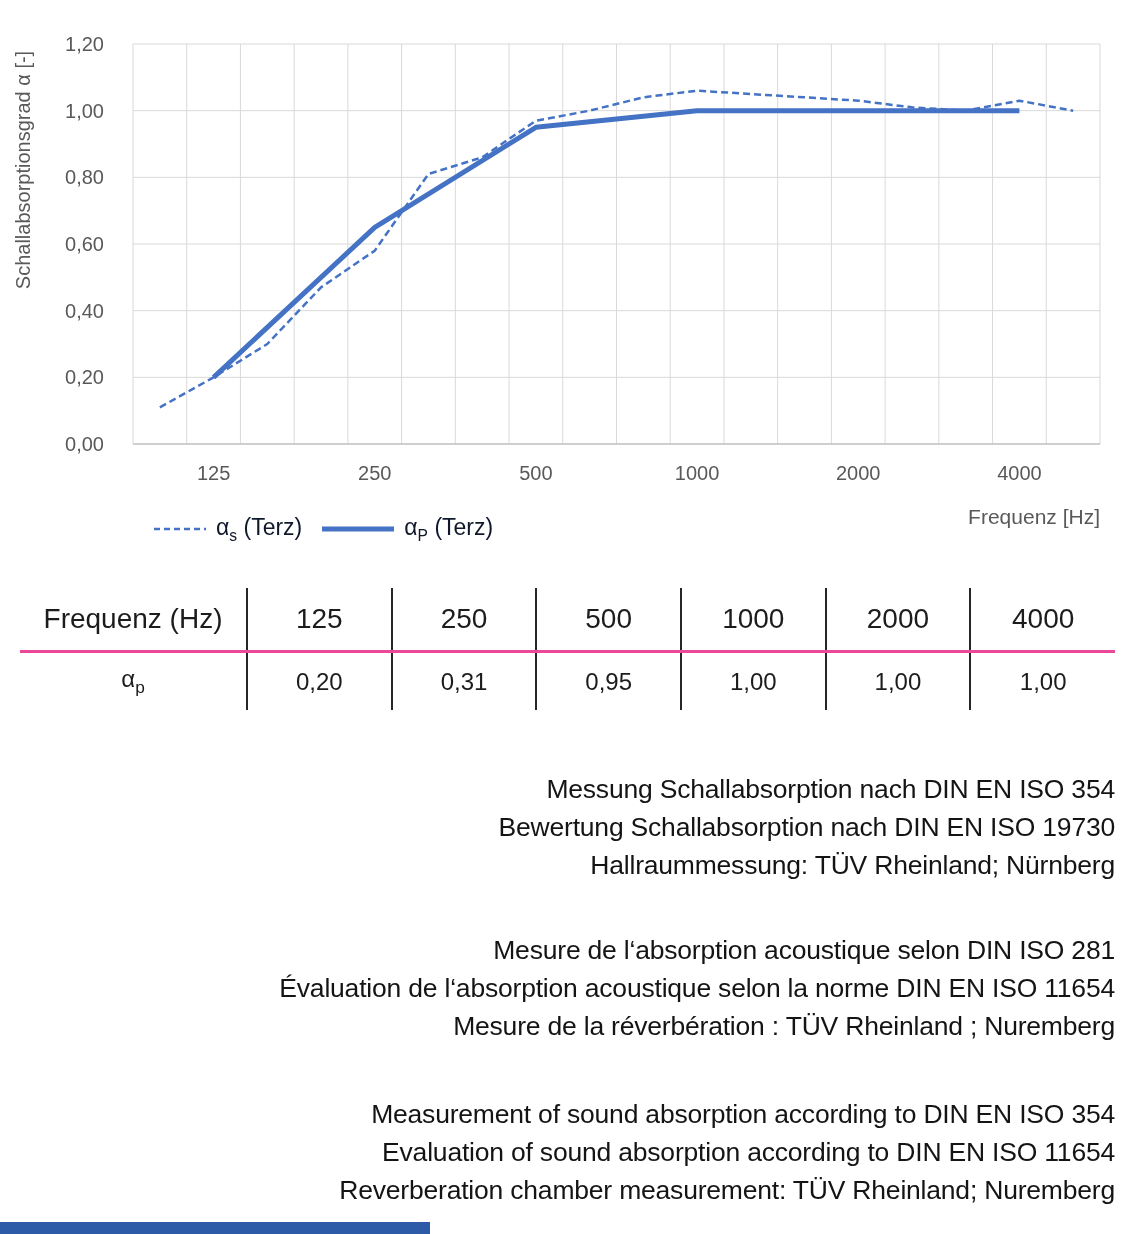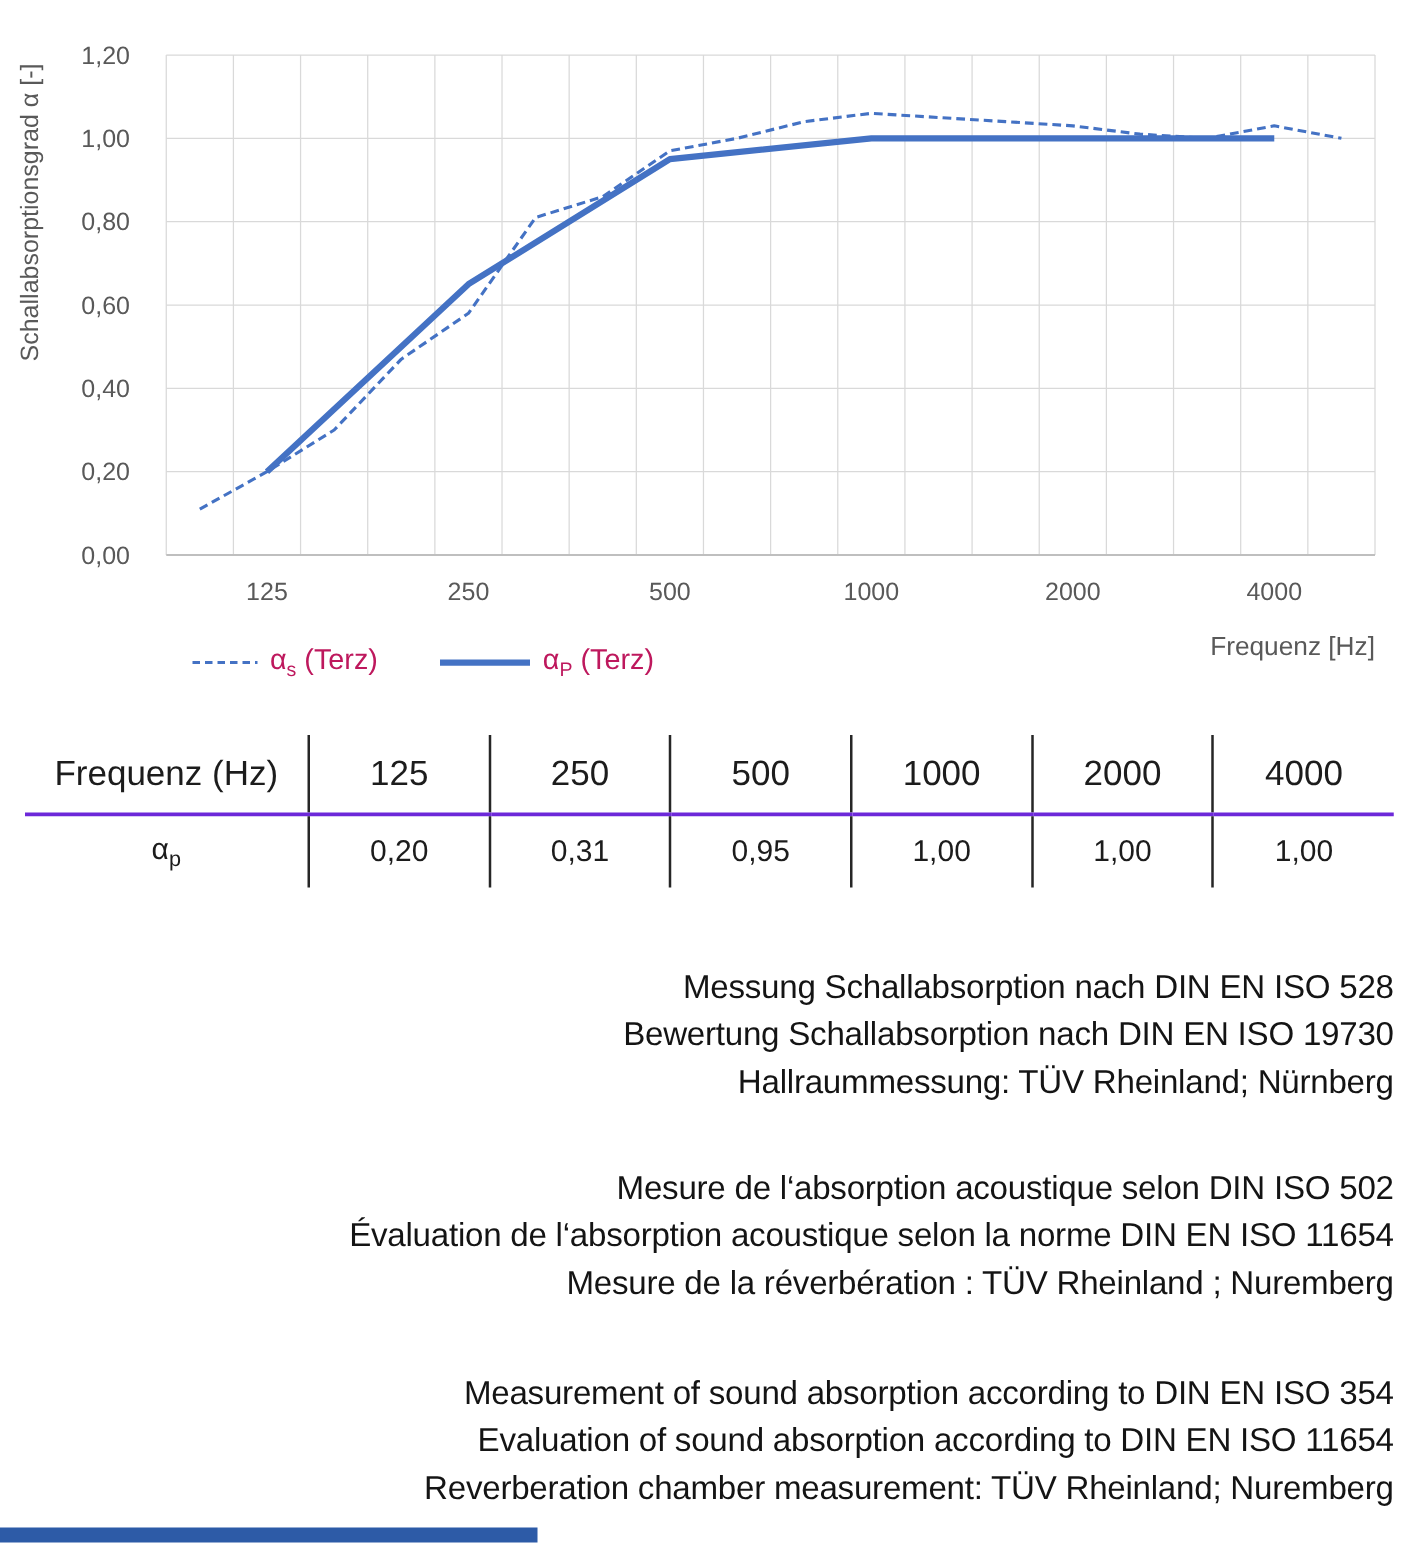--- a/index.html
+++ b/index.html
@@ -4,30 +4,30 @@
 <style>
   html,body{margin:0;padding:0;background:#ffffff;}
   body{
     width:1135px;height:1234px;position:relative;overflow:hidden;
     font-family:"Liberation Sans", sans-serif;color:#1a1a1a;
   }
   #chart{position:absolute;left:0;top:0;display:block;}
   #chart text{font-family:"Liberation Sans", sans-serif;}
 
   
-  #legend{position:absolute;left:152px;top:514px;display:flex;gap:48px;align-items:center;
-          font-size:23px;color:#be185d;}
+  #legend{position:absolute;left:152px;top:514px;display:flex;gap:18px;align-items:center;
+          font-size:23px;color:#0f172a;}
   .legend-item{display:flex;align-items:center;}
   .legend-item svg{margin-right:8px;}
   .legend-text sub{font-size:0.68em;}
 
   
   #alpha-table{position:absolute;top:588px;left:20px;width:1095px;border-collapse:collapse;table-layout:fixed;}
   #alpha-table th,#alpha-table td{font-weight:normal;text-align:center;padding:0;color:#1c1c1c;}
-  #alpha-table th{height:62px;font-size:28px;border-bottom:3px solid #6d28d9;}
+  #alpha-table th{height:62px;font-size:28px;border-bottom:3px solid #ec4899;}
   #alpha-table td{height:57px;font-size:24px;}
   #alpha-table .vline{border-left:2px solid #262626;}
   #alpha-table .lblcol{width:226px;}
   #alpha-table sub{font-size:0.72em;}
 
   
   .notes{position:absolute;right:20px;text-align:right;font-size:26.5px;line-height:38px;
          color:#141414;letter-spacing:-0.2px;}
   #notes-de{top:770px;}
   #notes-fr{top:931px;}
@@ -121,27 +121,27 @@
     <td class="vline">0,31</td>
     <td class="vline">0,95</td>
     <td class="vline">1,00</td>
     <td class="vline">1,00</td>
     <td class="vline">1,00</td>
   </tr>
 </tbody>
   </table>
 
 <div class="notes" id="notes-de">
-  <div>Messung Schallabsorption nach DIN EN ISO 528</div>
+  <div>Messung Schallabsorption nach DIN EN ISO 354</div>
   <div>Bewertung Schallabsorption nach DIN EN ISO 19730</div>
   <div>Hallraummessung: TÜV Rheinland; Nürnberg</div>
 </div>
 
 <div class="notes" id="notes-fr">
-  <div>Mesure de l‘absorption acoustique selon DIN ISO 502</div>
+  <div>Mesure de l‘absorption acoustique selon DIN ISO 281</div>
   <div>Évaluation de l‘absorption acoustique selon la norme DIN EN ISO 11654</div>
   <div>Mesure de la réverbération : TÜV Rheinland ; Nuremberg</div>
 </div>
 
 <div class="notes" id="notes-en">
   <div>Measurement of sound absorption according to DIN EN ISO 354</div>
   <div>Evaluation of sound absorption according to DIN EN ISO 11654</div>
   <div>Reverberation chamber measurement: TÜV Rheinland; Nuremberg</div>
 </div>
 

